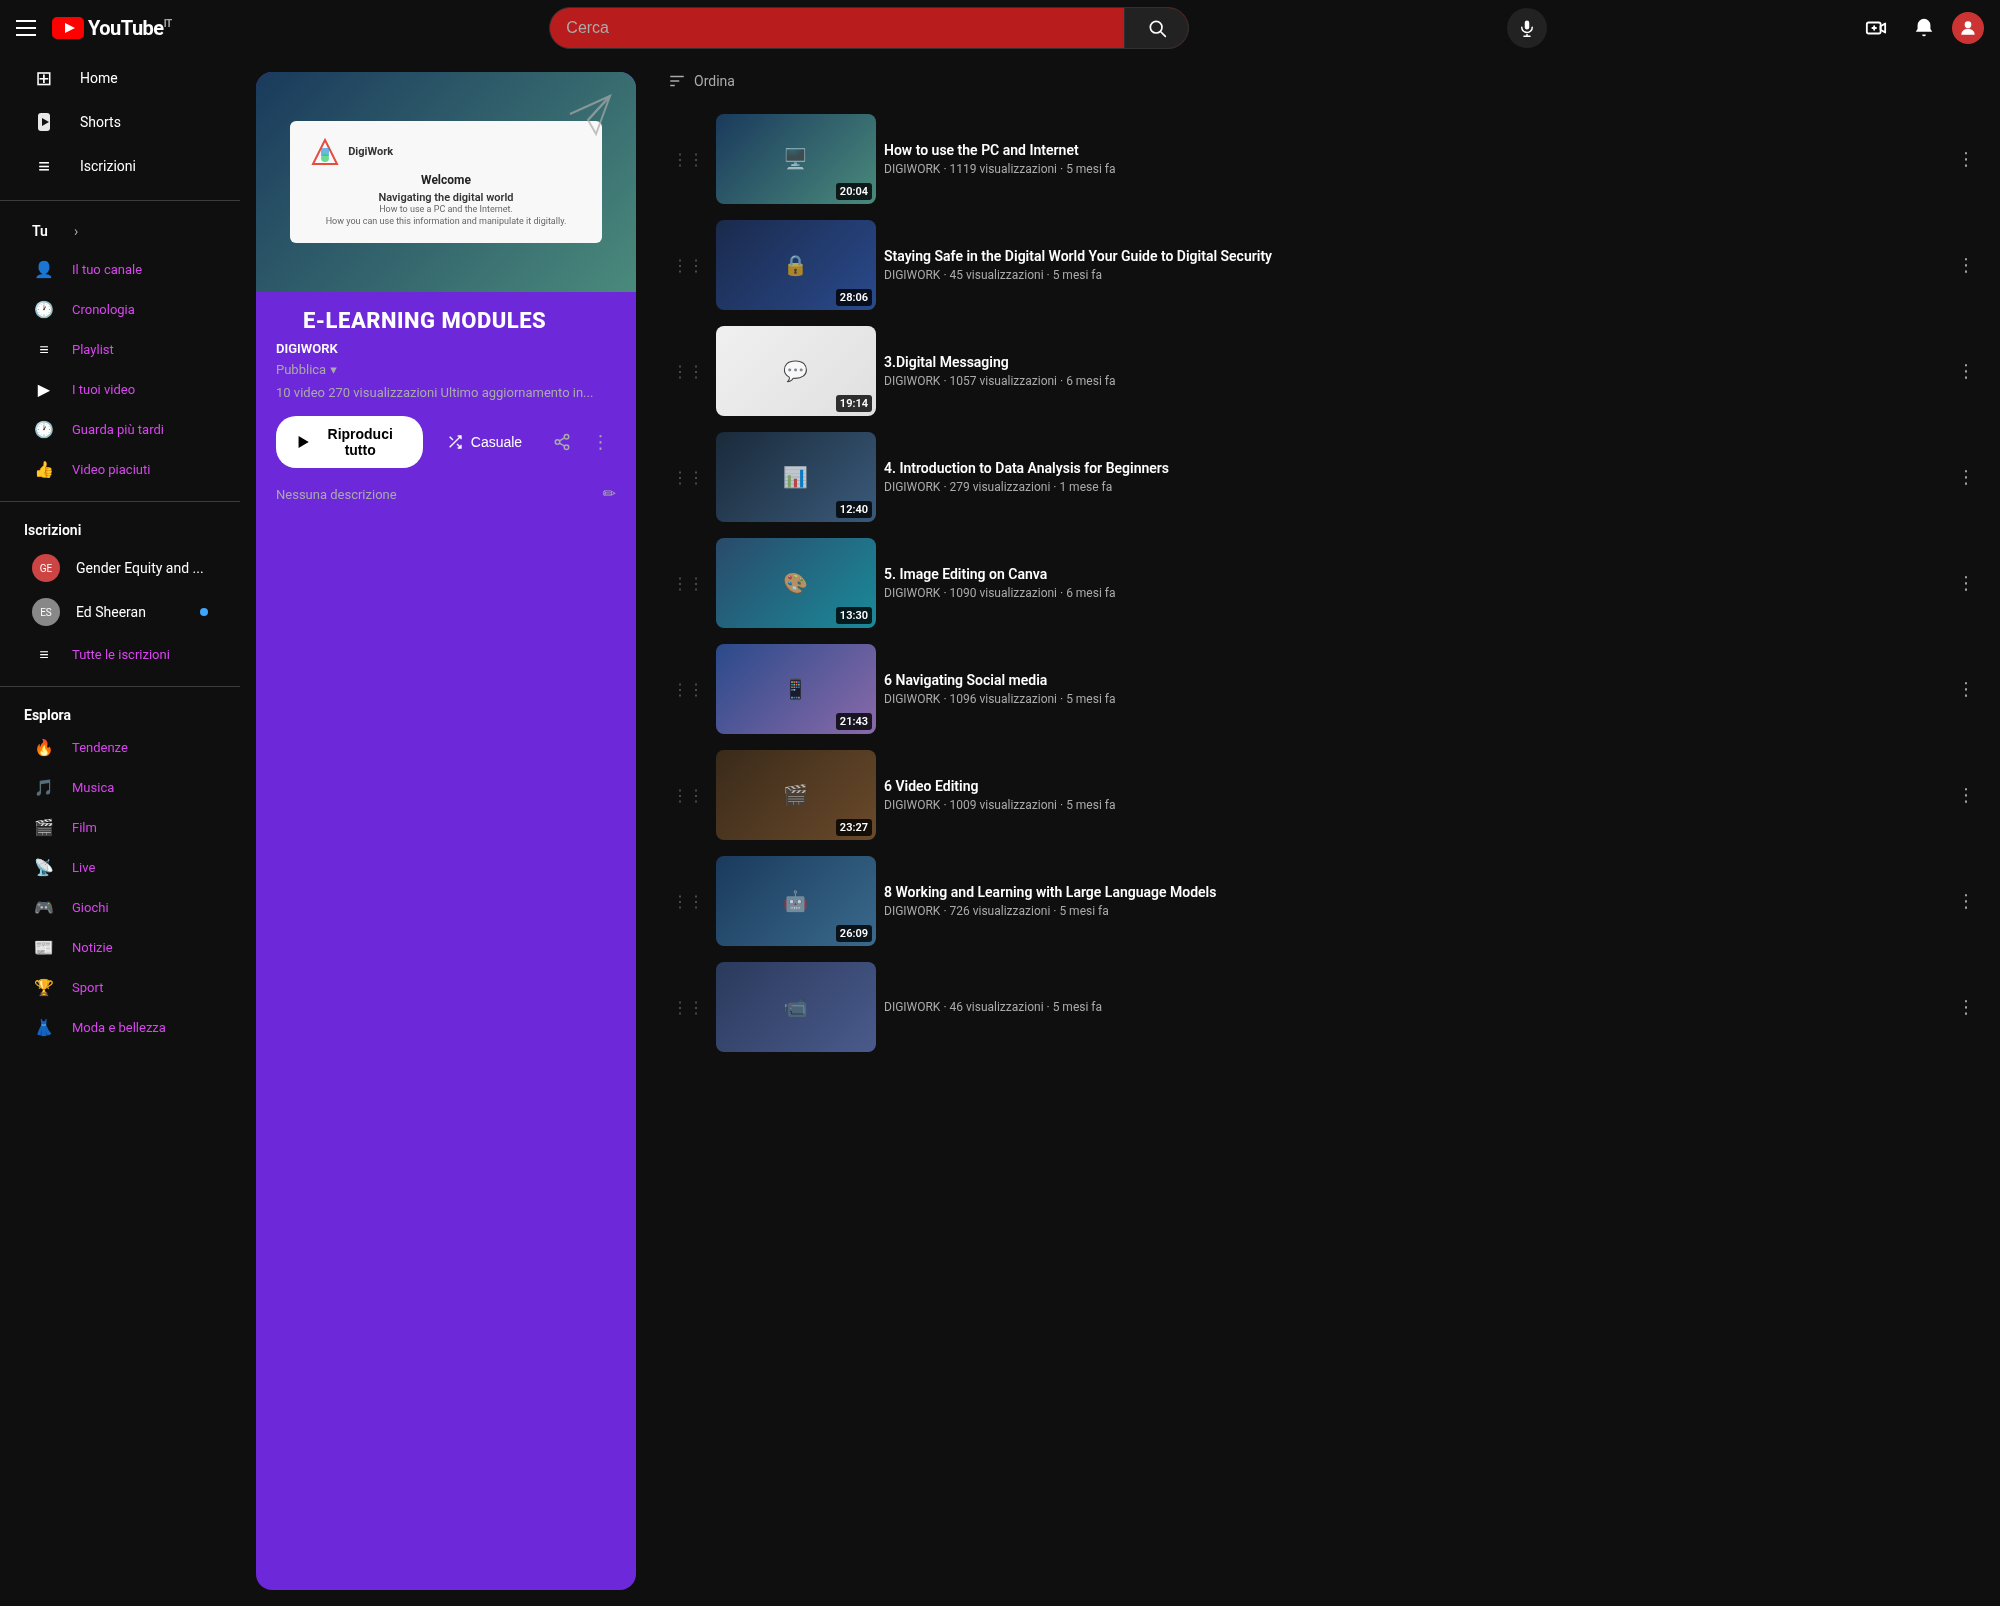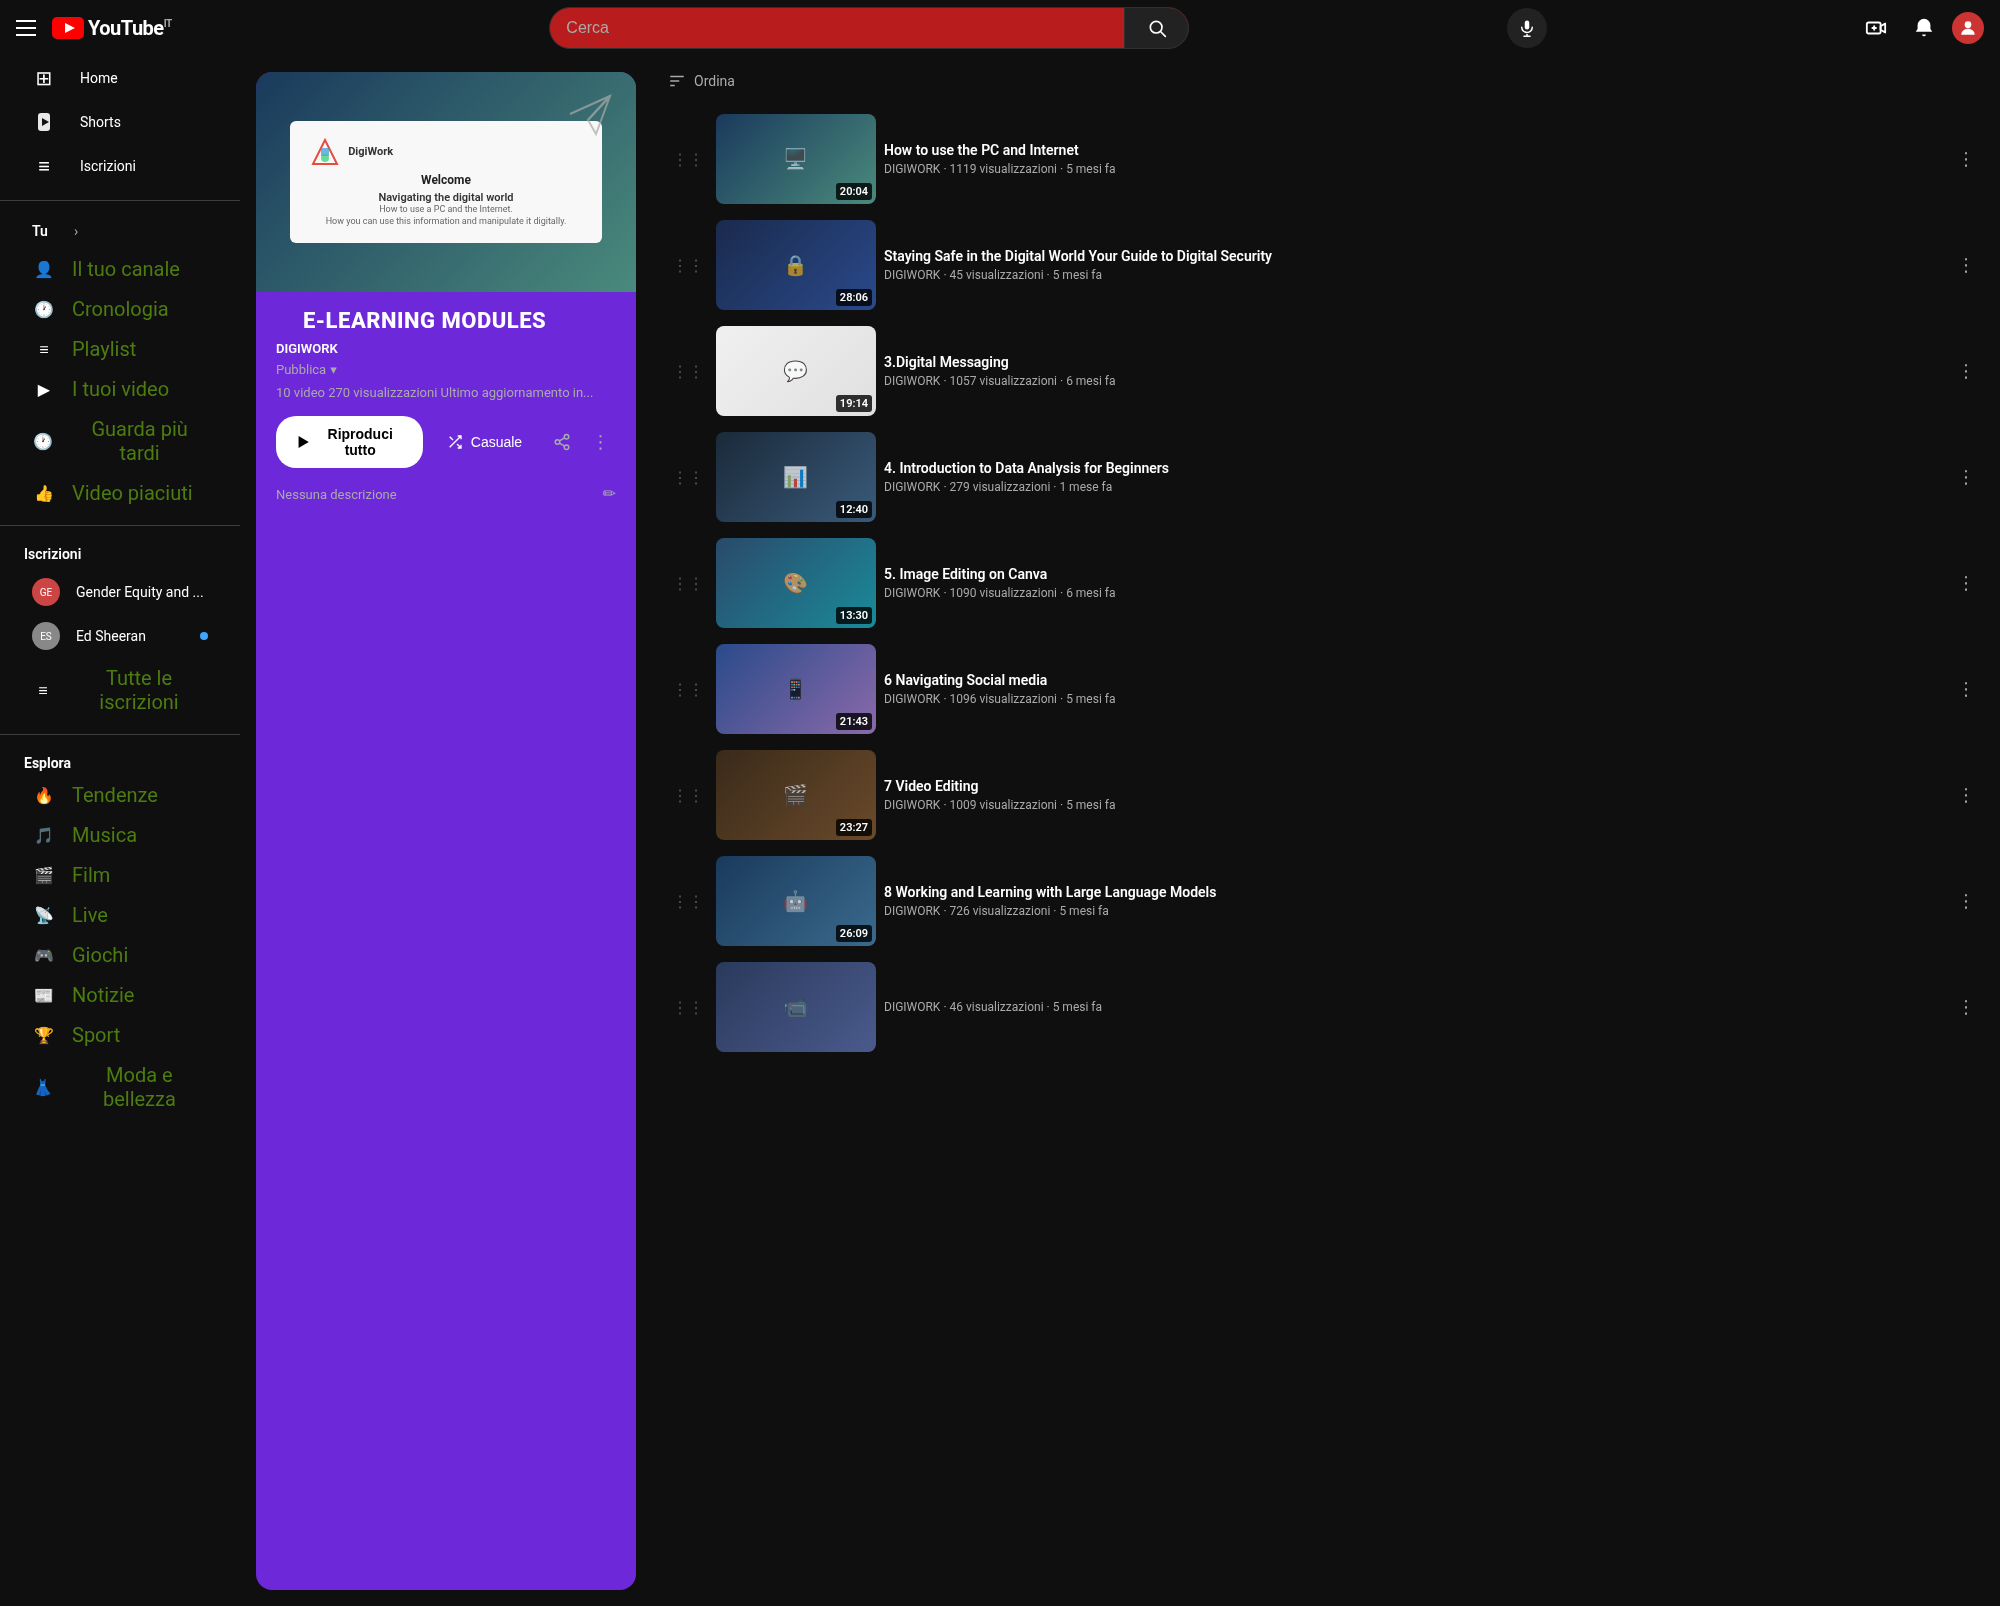--- a/index.html
+++ b/index.html
@@ -65,21 +65,21 @@
     .sidebar-sub-item {
       display: flex;
       align-items: center;
       gap: 16px;
       padding: 8px 24px;
       cursor: pointer;
       border-radius: 10px;
       margin: 0 8px;
     }
     .sidebar-sub-item .sub-icon { width: 24px; height: 24px; display: flex; align-items: center; justify-content: center; color: #fff; font-size: 16px; }
-    .sidebar-sub-item .sub-label { font-size: 20px; color: #4d7c0f; text-align: center; }
+    .sidebar-sub-item .sub-label { font-size: 13px; color: #d946ef; }
 
     .explore-title { font-size: 14px; font-weight: 700; color: #fff; padding: 8px 24px 4px; }
 
     
     .main {
       flex: 1;
       display: flex;
       flex-direction: column;
       overflow: hidden;
     }
@@ -729,21 +729,21 @@
     </div>
           <div class="video-item">
       <div class="drag-handle">⋮⋮</div>
       <div class="video-thumb thumb-7">
         <div class="thumb-text-overlay">
           <span class="thumb-icon-text">🎬</span>
         </div>
         <div class="thumb-duration">23:27</div>
       </div>
       <div class="video-meta">
-        <div class="video-title">7 Video Editing</div>
+        <div class="video-title">6 Video Editing</div>
         <div class="video-stats">DIGIWORK · 1009 visualizzazioni · 5 mesi fa</div>
       </div>
       <button class="video-menu-btn">⋮</button>
     </div>
           <div class="video-item">
       <div class="drag-handle">⋮⋮</div>
       <div class="video-thumb thumb-8">
         <div class="thumb-text-overlay">
           <span class="thumb-icon-text">🤖</span>
         </div>

